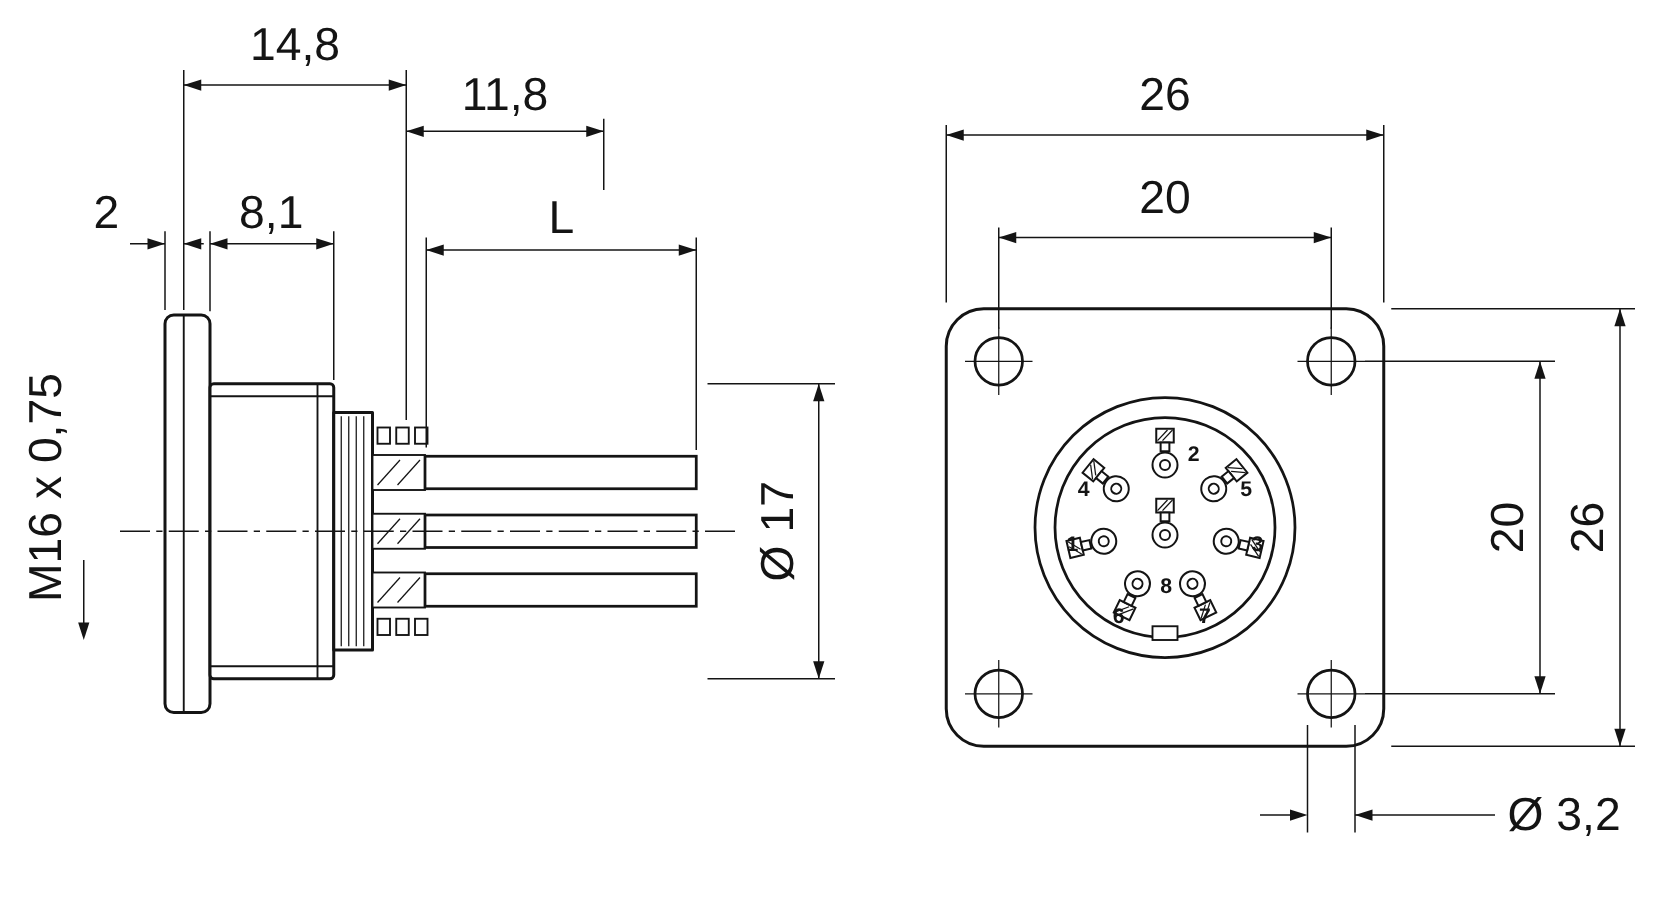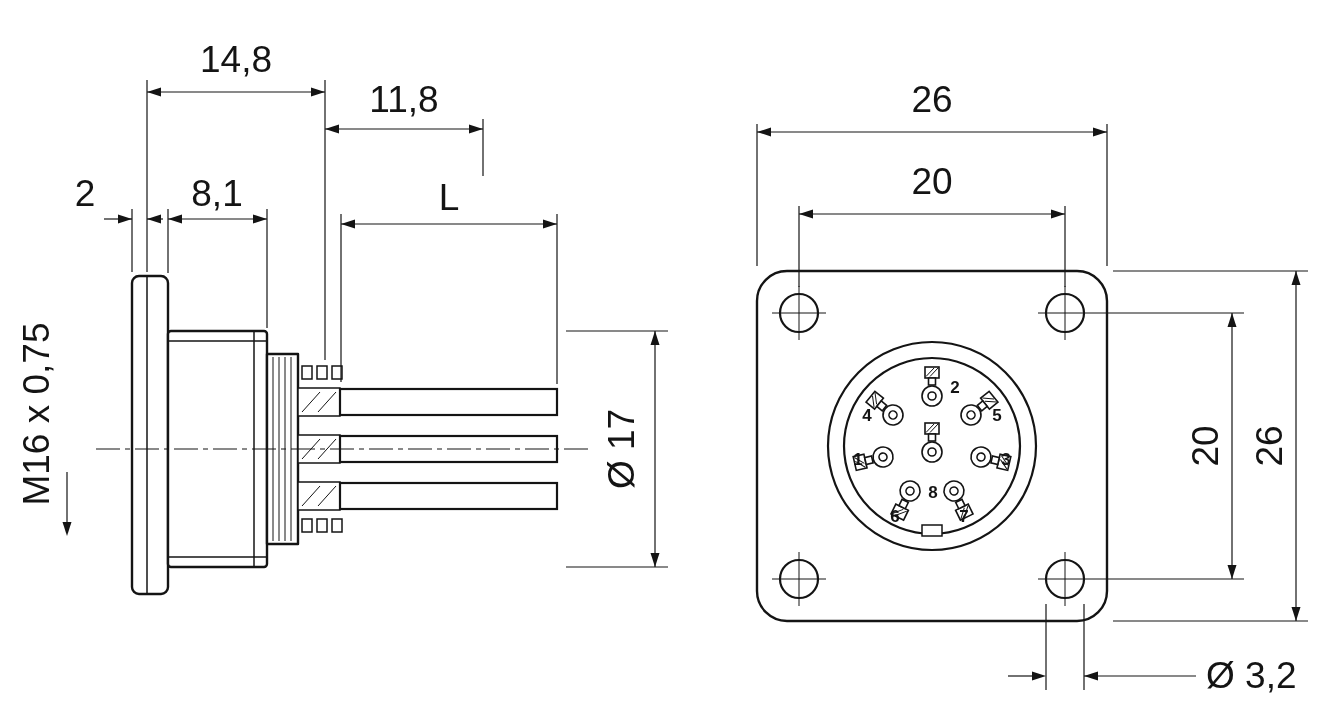--- a/index.html
+++ b/index.html
@@ -1,17 +1,17 @@
 <!DOCTYPE html>
 <html><head>
 <meta charset="utf-8">
 <style>
   html,body{margin:0;padding:0;background:#ffffff;}
   .stage{position:relative;width:1337px;height:680px;background:#ffffff;overflow:hidden;
-         font-family:"Liberation Sans", sans-serif;margin-top:24px;}
+         font-family:"Liberation Sans", sans-serif;}
   svg{display:block;}
   .outline{fill:#ffffff;stroke:#141414;stroke-width:2.4;stroke-linejoin:round;}
   .wire{fill:#ffffff;stroke:#141414;stroke-width:2.2;}
   .l2{fill:#ffffff;stroke:#141414;stroke-width:2.2;}
   .l1{fill:#ffffff;stroke:#141414;stroke-width:1.5;}
   .ln{fill:none;stroke:#141414;stroke-width:1.5;}
   .dim{fill:none;stroke:#141414;stroke-width:1.2;}
   .thin{fill:none;stroke:#141414;stroke-width:1;}
   .cl{fill:none;stroke:#141414;stroke-width:1.1;stroke-dasharray:24 5 5 5;}
   .arr{fill:#141414;stroke:none;}

